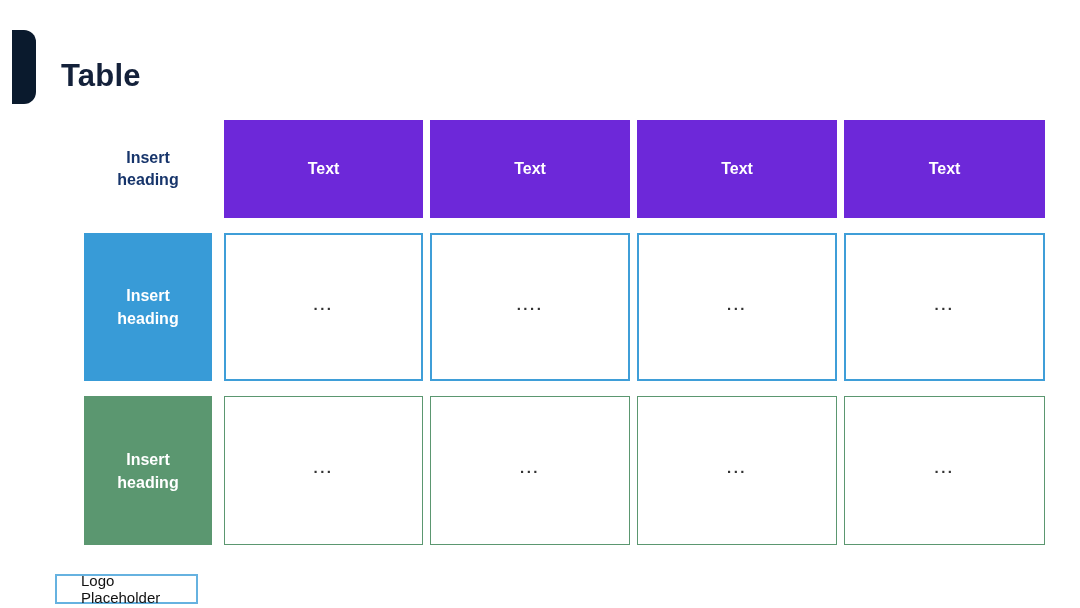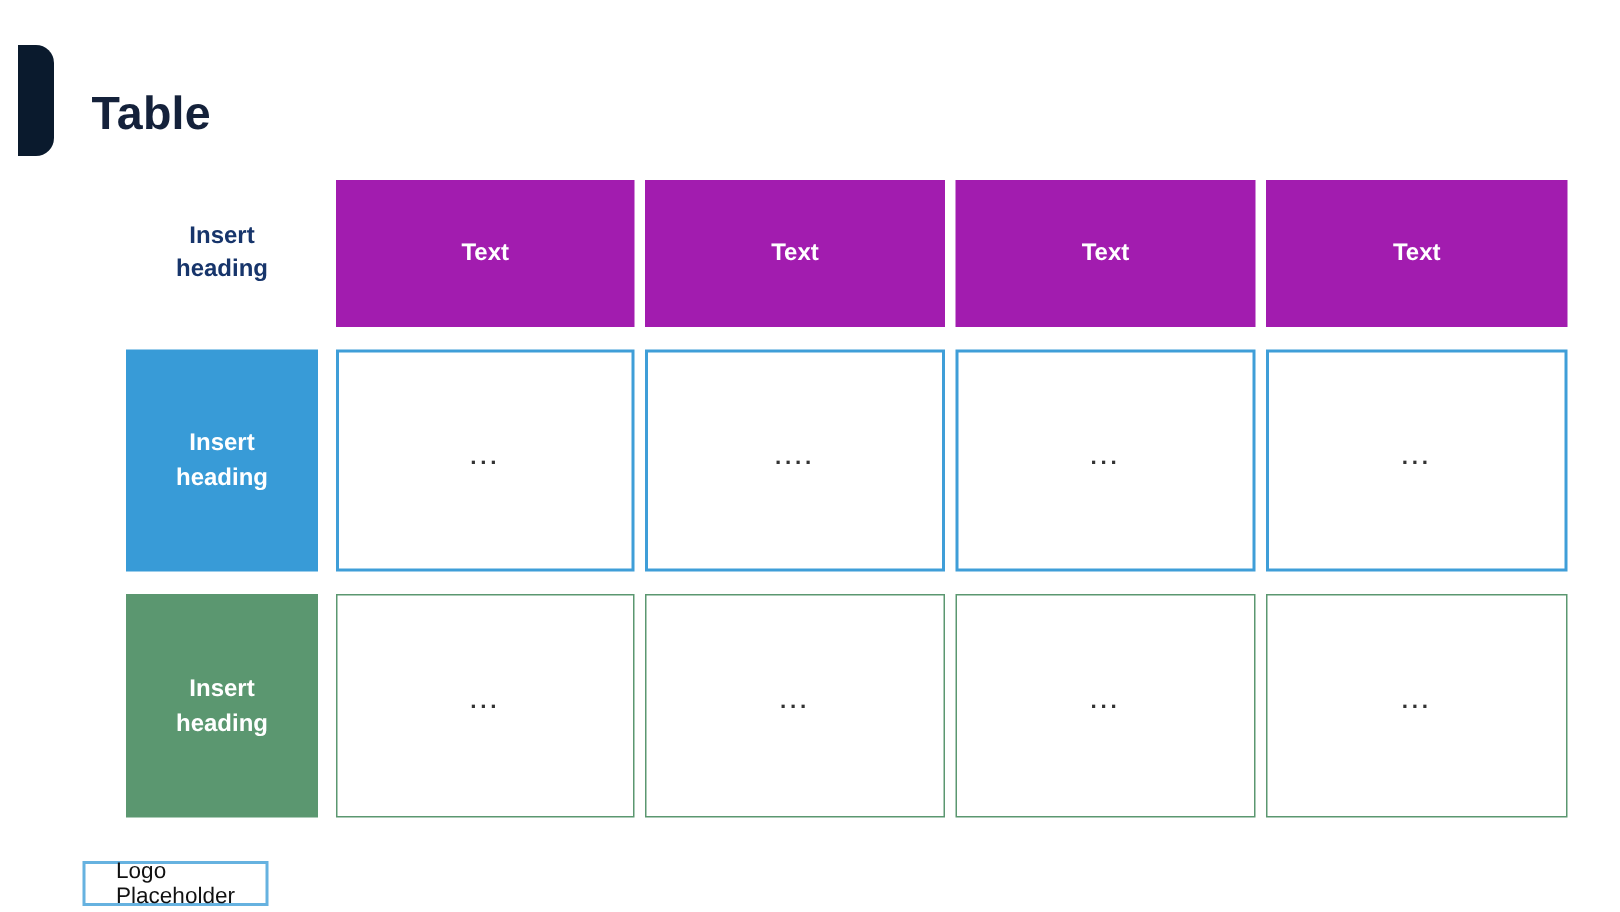--- a/index.html
+++ b/index.html
@@ -49,21 +49,21 @@
   .corner {
     background: #ffffff;
     color: #17356b;
     font-weight: bold;
     font-size: 16px;
     line-height: 22px;
   }
   .corner .wrap-label { display: block; width: 92px; }
 
   .head {
-    background: #a21caf;
+    background: #6d28d9;
     color: #ffffff;
     font-weight: bold;
     font-size: 16px;
   }
 
   .rowlabel {
     color: #ffffff;
     font-weight: bold;
     font-size: 16px;
     line-height: 23px;
@@ -83,21 +83,21 @@
     font-size: 15px;
     font-weight: bold;
     letter-spacing: 2.5px;
     color: #333333;
     transform: translateY(-3px);
   }
 
   .logo-box {
     position: absolute;
     left: 43px; top: 562px;
-    width: 124px; height: 30px;
+    width: 143px; height: 30px;
     background: #ffffff;
     border: 2px solid #66b2e0;
     display: flex;
     align-items: center;
     justify-content: center;
     font-size: 15px;
     color: #111111;
   }
 </style>
 </head>

